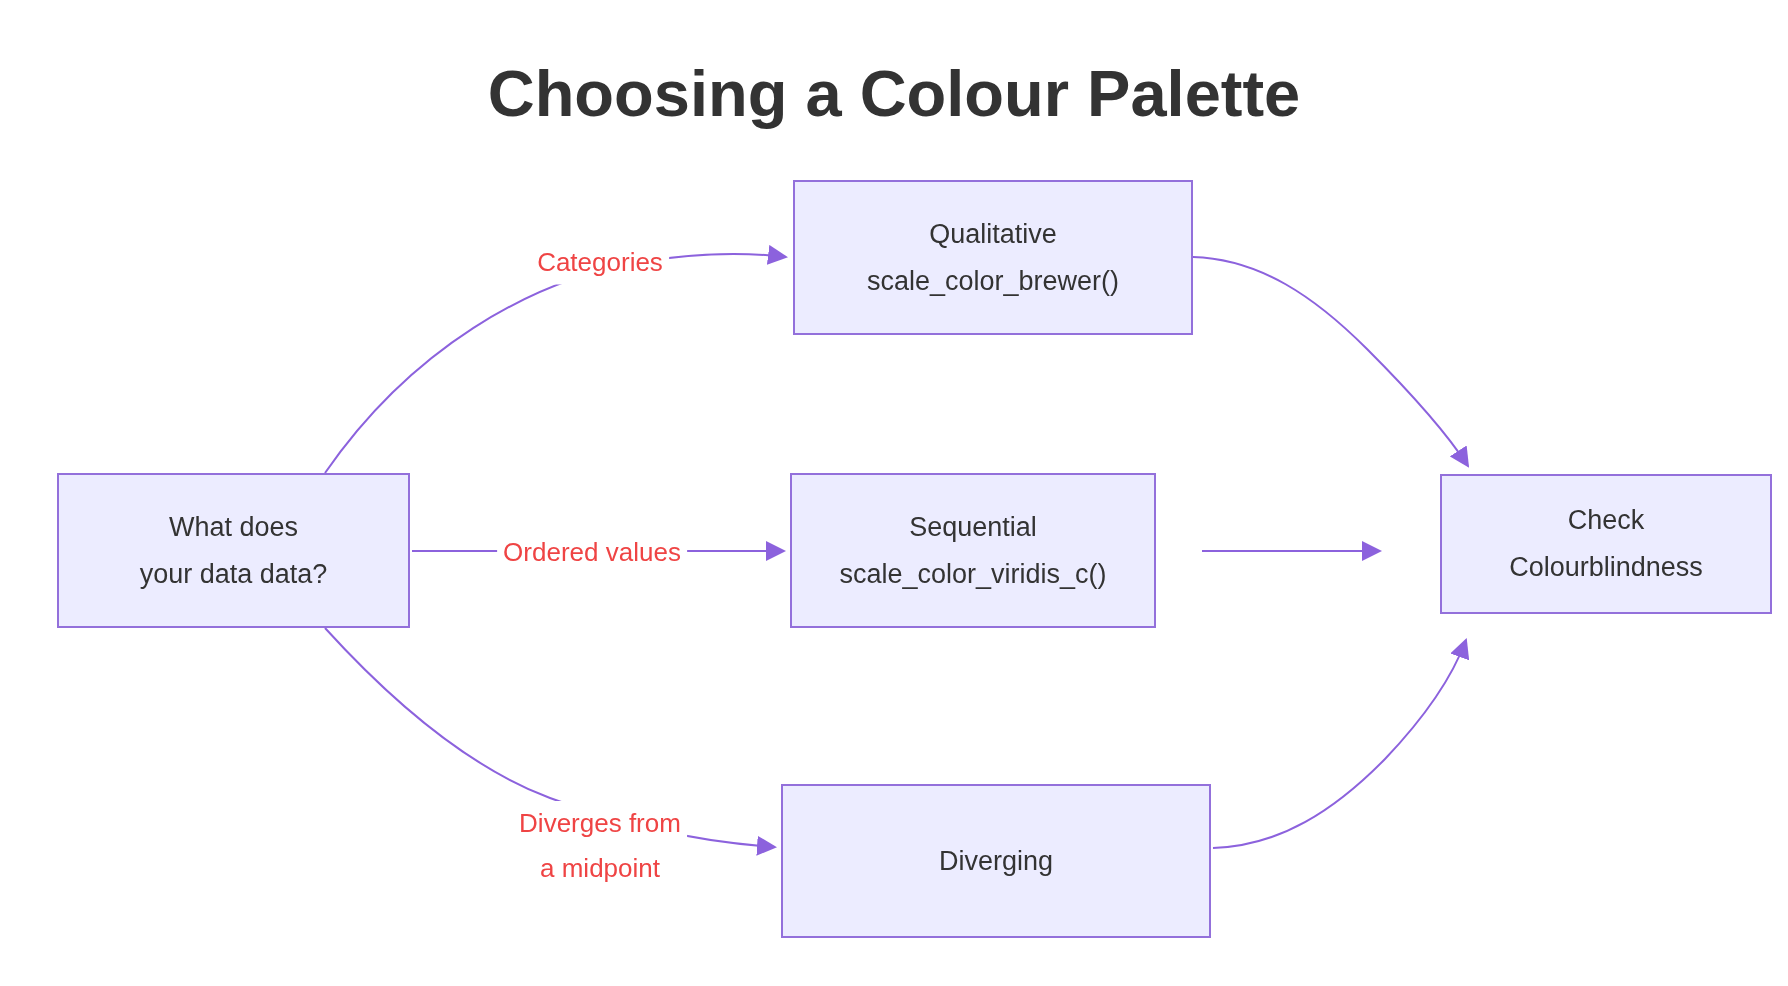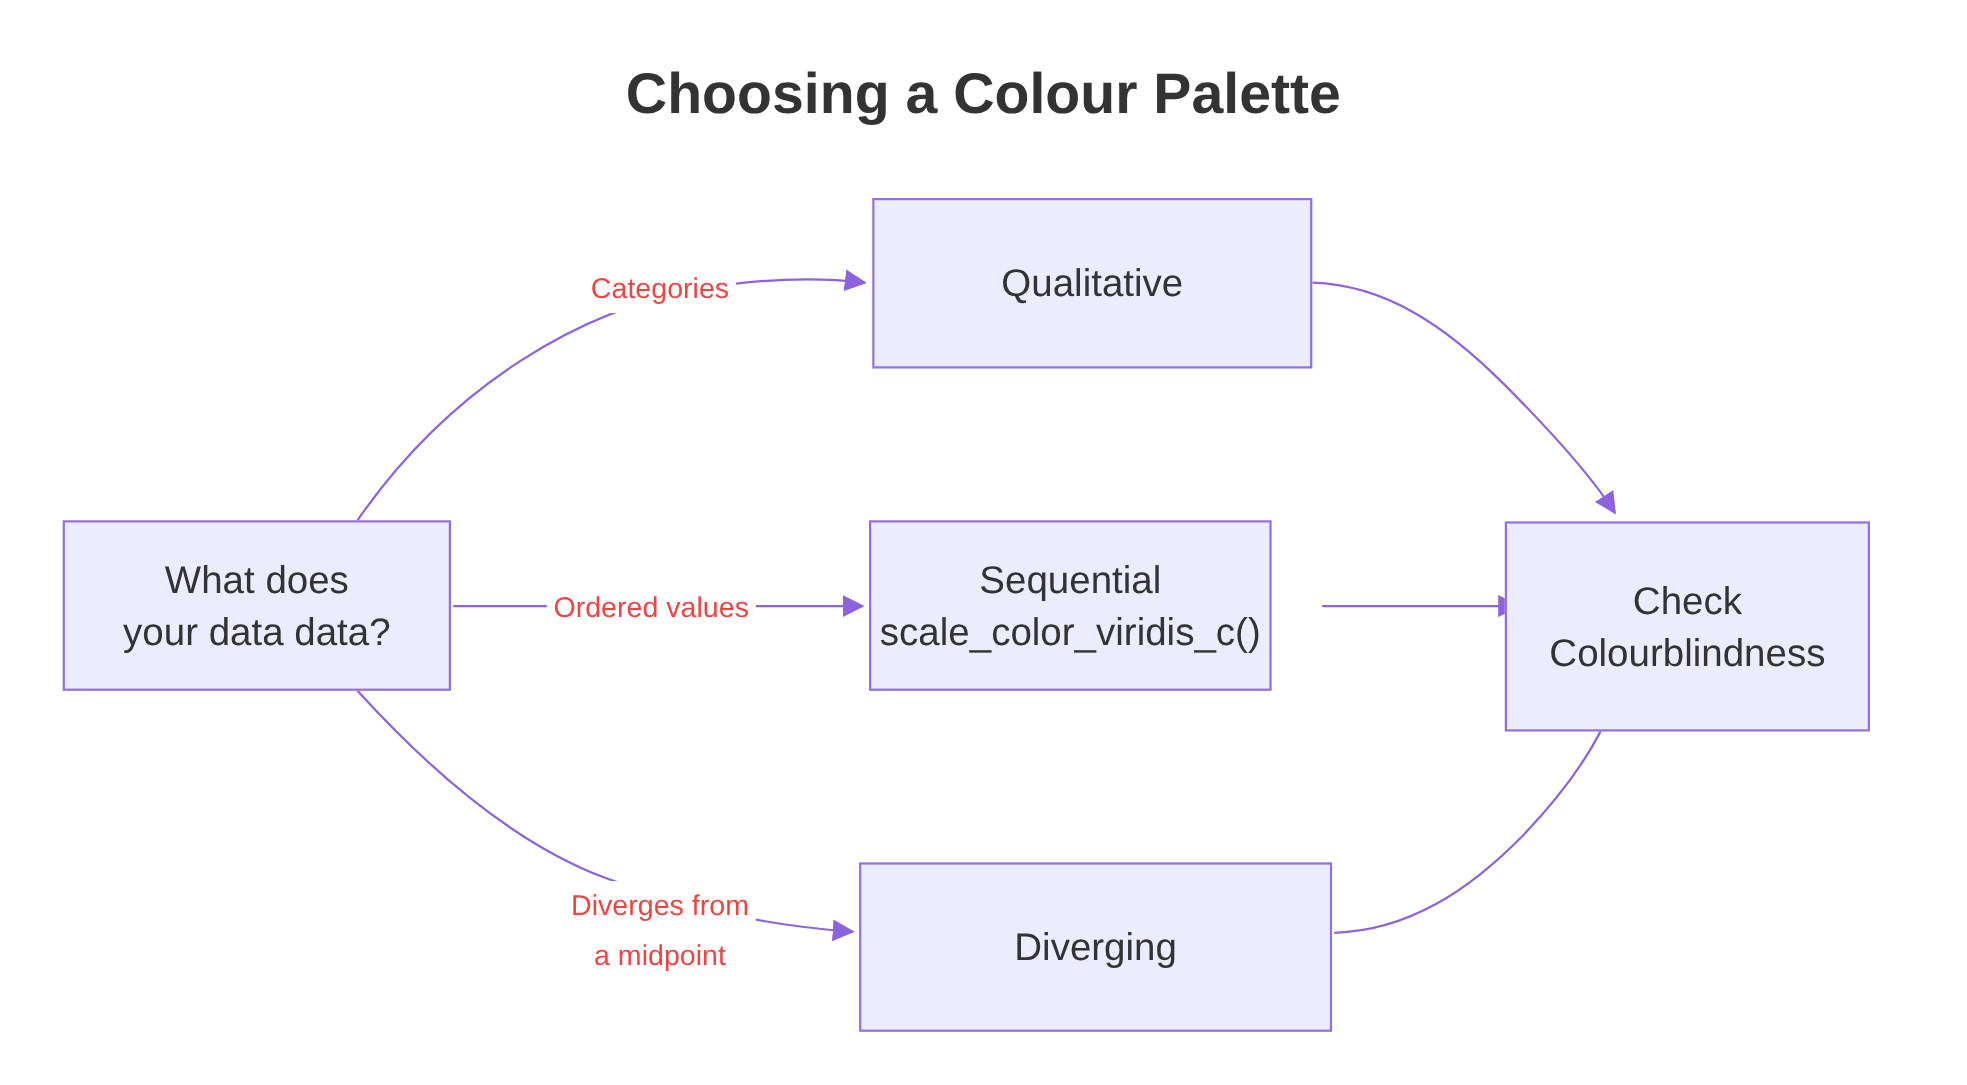--- a/index.html
+++ b/index.html
@@ -10,21 +10,21 @@
     background: #ffffff;
     font-family: "Liberation Sans", "DejaVu Sans", sans-serif;
     overflow: hidden;
   }
   #title {
     position: absolute;
     top: 56px;
     left: 0;
     width: 100%;
     text-align: center;
-    font-size: 52px;
+    font-size: 65px;
     font-weight: 700;
     color: #333333;
     letter-spacing: 0px;
   }
   #edges-svg {
     position: absolute;
     top: 0; left: 0;
     width: 1788px;
     height: 986px;
   }
@@ -37,40 +37,40 @@
     position: absolute;
     box-sizing: border-box;
     background: #ECECFF;
     border: 2px solid #9370DB;
     display: flex;
     flex-direction: column;
     justify-content: center;
     align-items: center;
     text-align: center;
     color: #333333;
-    font-size: 35px;
+    font-size: 27px;
     line-height: 47px;
   }
   .edge-label {
     position: absolute;
     transform: translate(-50%, -50%);
     background: #ffffff;
     color: #ef4444;
     font-size: 26px;
     line-height: 45px;
     padding: 0 6px;
     text-align: center;
     white-space: nowrap;
   }
   .edge-label span { display: block; }
   #node-question    { left: 57px;   top: 473px; width: 353px; height: 155px; }
   #node-qualitative { left: 793px;  top: 180px; width: 400px; height: 155px; }
   #node-sequential  { left: 790px;  top: 473px; width: 366px; height: 155px; }
   #node-diverging   { left: 781px;  top: 771px; width: 430px; height: 154px; margin-top: 13px; }
-  #node-check       { left: 1368px; top: 474px; width: 332px; height: 191px; }
+  #node-check       { left: 1440px; top: 474px; width: 332px; height: 140px; }
   #label-categories { left: 600px; top: 262px; }
   #label-ordered    { left: 592px; top: 552px; }
   #label-diverges   { left: 600px; top: 846px; }
 </style>
 </head>
 <body>
 
 <div id="canvas">
 
   <div id="title">Choosing a Colour Palette</div>
@@ -99,20 +99,21 @@
   <div class="edge-label" id="label-ordered">
     <span>Ordered values</span>
   </div>
 
   <div class="node" id="node-question">
     <span>What does</span>
     <span>your data data?</span>
   </div>
   <div class="node" id="node-qualitative">
     <span>Qualitative</span>
+    <span>scale_color_brewer()</span>
   </div>
   <div class="node" id="node-sequential">
     <span>Sequential</span>
     <span>scale_color_viridis_c()</span>
   </div>
   <div class="node" id="node-diverging">
     <span>Diverging</span>
   </div>
   <div class="node" id="node-check">
     <span>Check</span>

